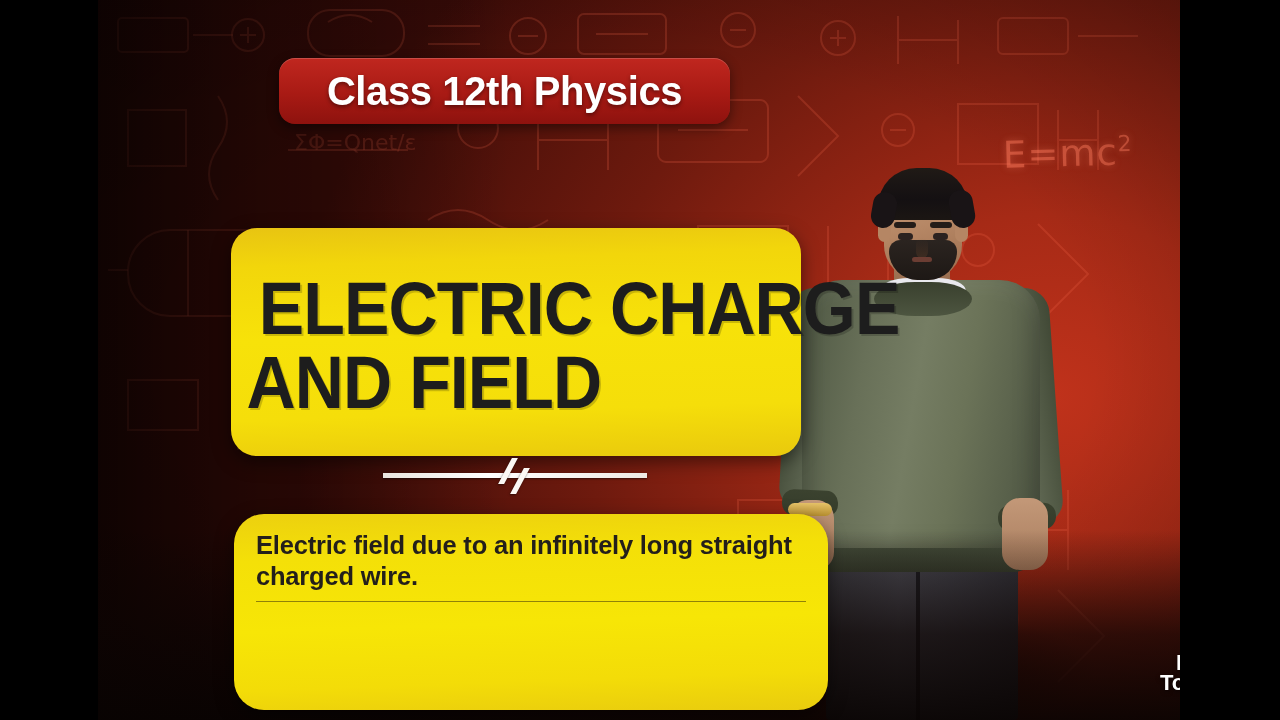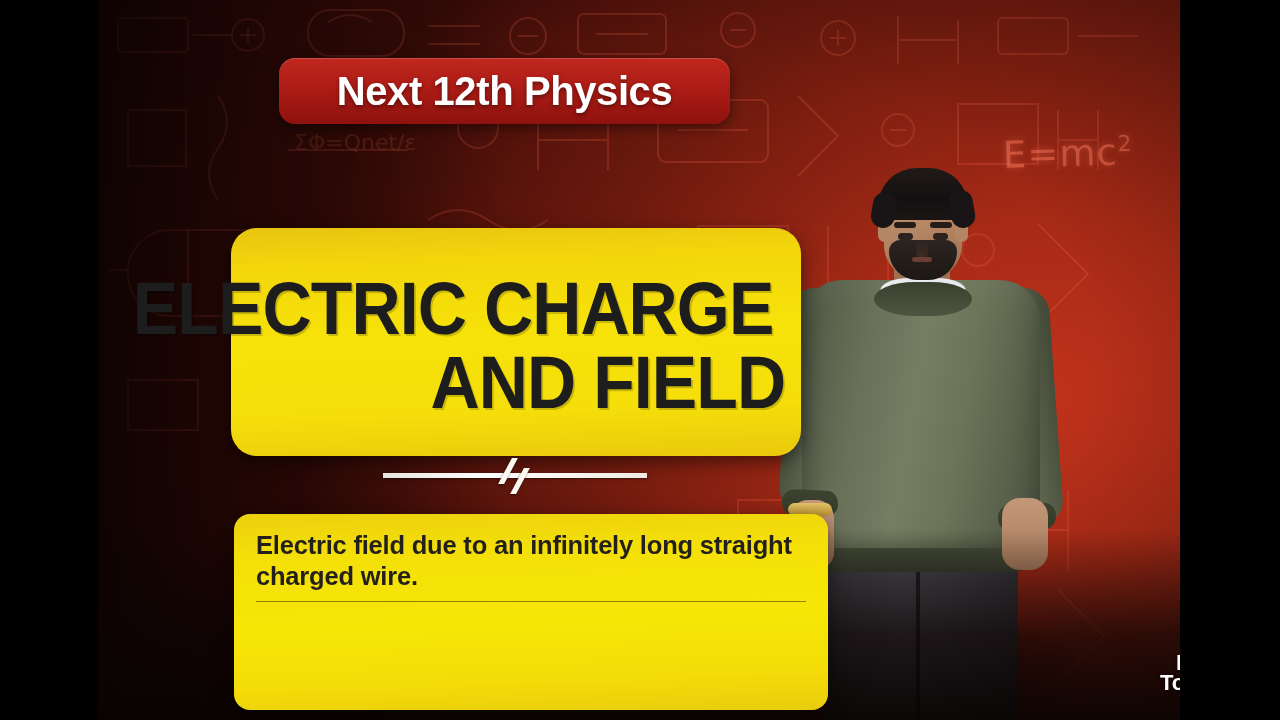--- a/index.html
+++ b/index.html
@@ -144,21 +144,21 @@
     font-family:"Liberation Sans",sans-serif;
     text-shadow:0 2px 4px rgba(0,0,0,.45);
   }
 
   
   .title-panel{
     position:absolute;left:133px;top:228px;width:570px;height:228px;
     border-radius:26px;
     background:linear-gradient(178deg,#e8c412 0%,#f2d60b 16%,#f7e209 46%,#f5de0a 78%,#e9c90d 100%);
     box-shadow:0 6px 18px rgba(0,0,0,.5);
-    display:flex;flex-direction:column;align-items:flex-end;justify-content:center;
+    display:flex;flex-direction:column;align-items:flex-start;justify-content:center;
     padding-top:8px;box-sizing:border-box;
   }
   .title-panel .line{
     color:#1d1d1d;font-weight:700;
     font-family:"Liberation Sans Narrow","Liberation Sans",sans-serif;
     font-size:76px;line-height:.95;letter-spacing:-1px;
     transform:scaleX(.92);transform-origin:center;
     white-space:nowrap;
     text-shadow:2px 2px 0 rgba(0,0,0,.18);
   }
@@ -175,21 +175,21 @@
   .divider .slash{
     position:absolute;width:6px;height:26px;background:#fbf8f4;
     transform:skewX(-28deg);box-shadow:0 1px 2px rgba(0,0,0,.5);
   }
   .divider .s1{left:122px;top:-4px;}
   .divider .s2{left:134px;top:6px;}
 
   
   .bullets{
     position:absolute;left:136px;top:514px;width:594px;height:196px;
-    border-radius:16px;
+    border-radius:30px;
     background:linear-gradient(178deg,#ecd00f 0%,#f4e008 22%,#f7e606 55%,#f3dc08 82%,#e9cc0e 100%);
     box-shadow:0 6px 18px rgba(0,0,0,.5);
     padding:16px 22px 14px 22px;box-sizing:border-box;
     display:flex;flex-direction:column;
   }
   .bullets .item{
     color:#231f1b;font-weight:700;font-size:25.5px;line-height:1.22;
     letter-spacing:-.2px;
     font-family:"Liberation Sans",sans-serif;
   }
@@ -323,21 +323,21 @@
       <div class="p-browL"></div>
       <div class="p-browR"></div>
       <div class="p-hair"></div>
       <div class="p-hair2"></div>
       <div class="p-hair3"></div>
     </div>
 
     <div class="bg-bottomfade"></div>
 
     <div class="badge">
-      <span>Next 12th Physics</span>
+      <span>Class 12th Physics</span>
     </div>
 
     <div class="title-panel">
       <div class="line l1">ELECTRIC CHARGE</div>
       <div class="line l2">AND FIELD</div>
     </div>
 
     <div class="divider">
       <div class="bar"></div>
       <div class="slash s1"></div>

